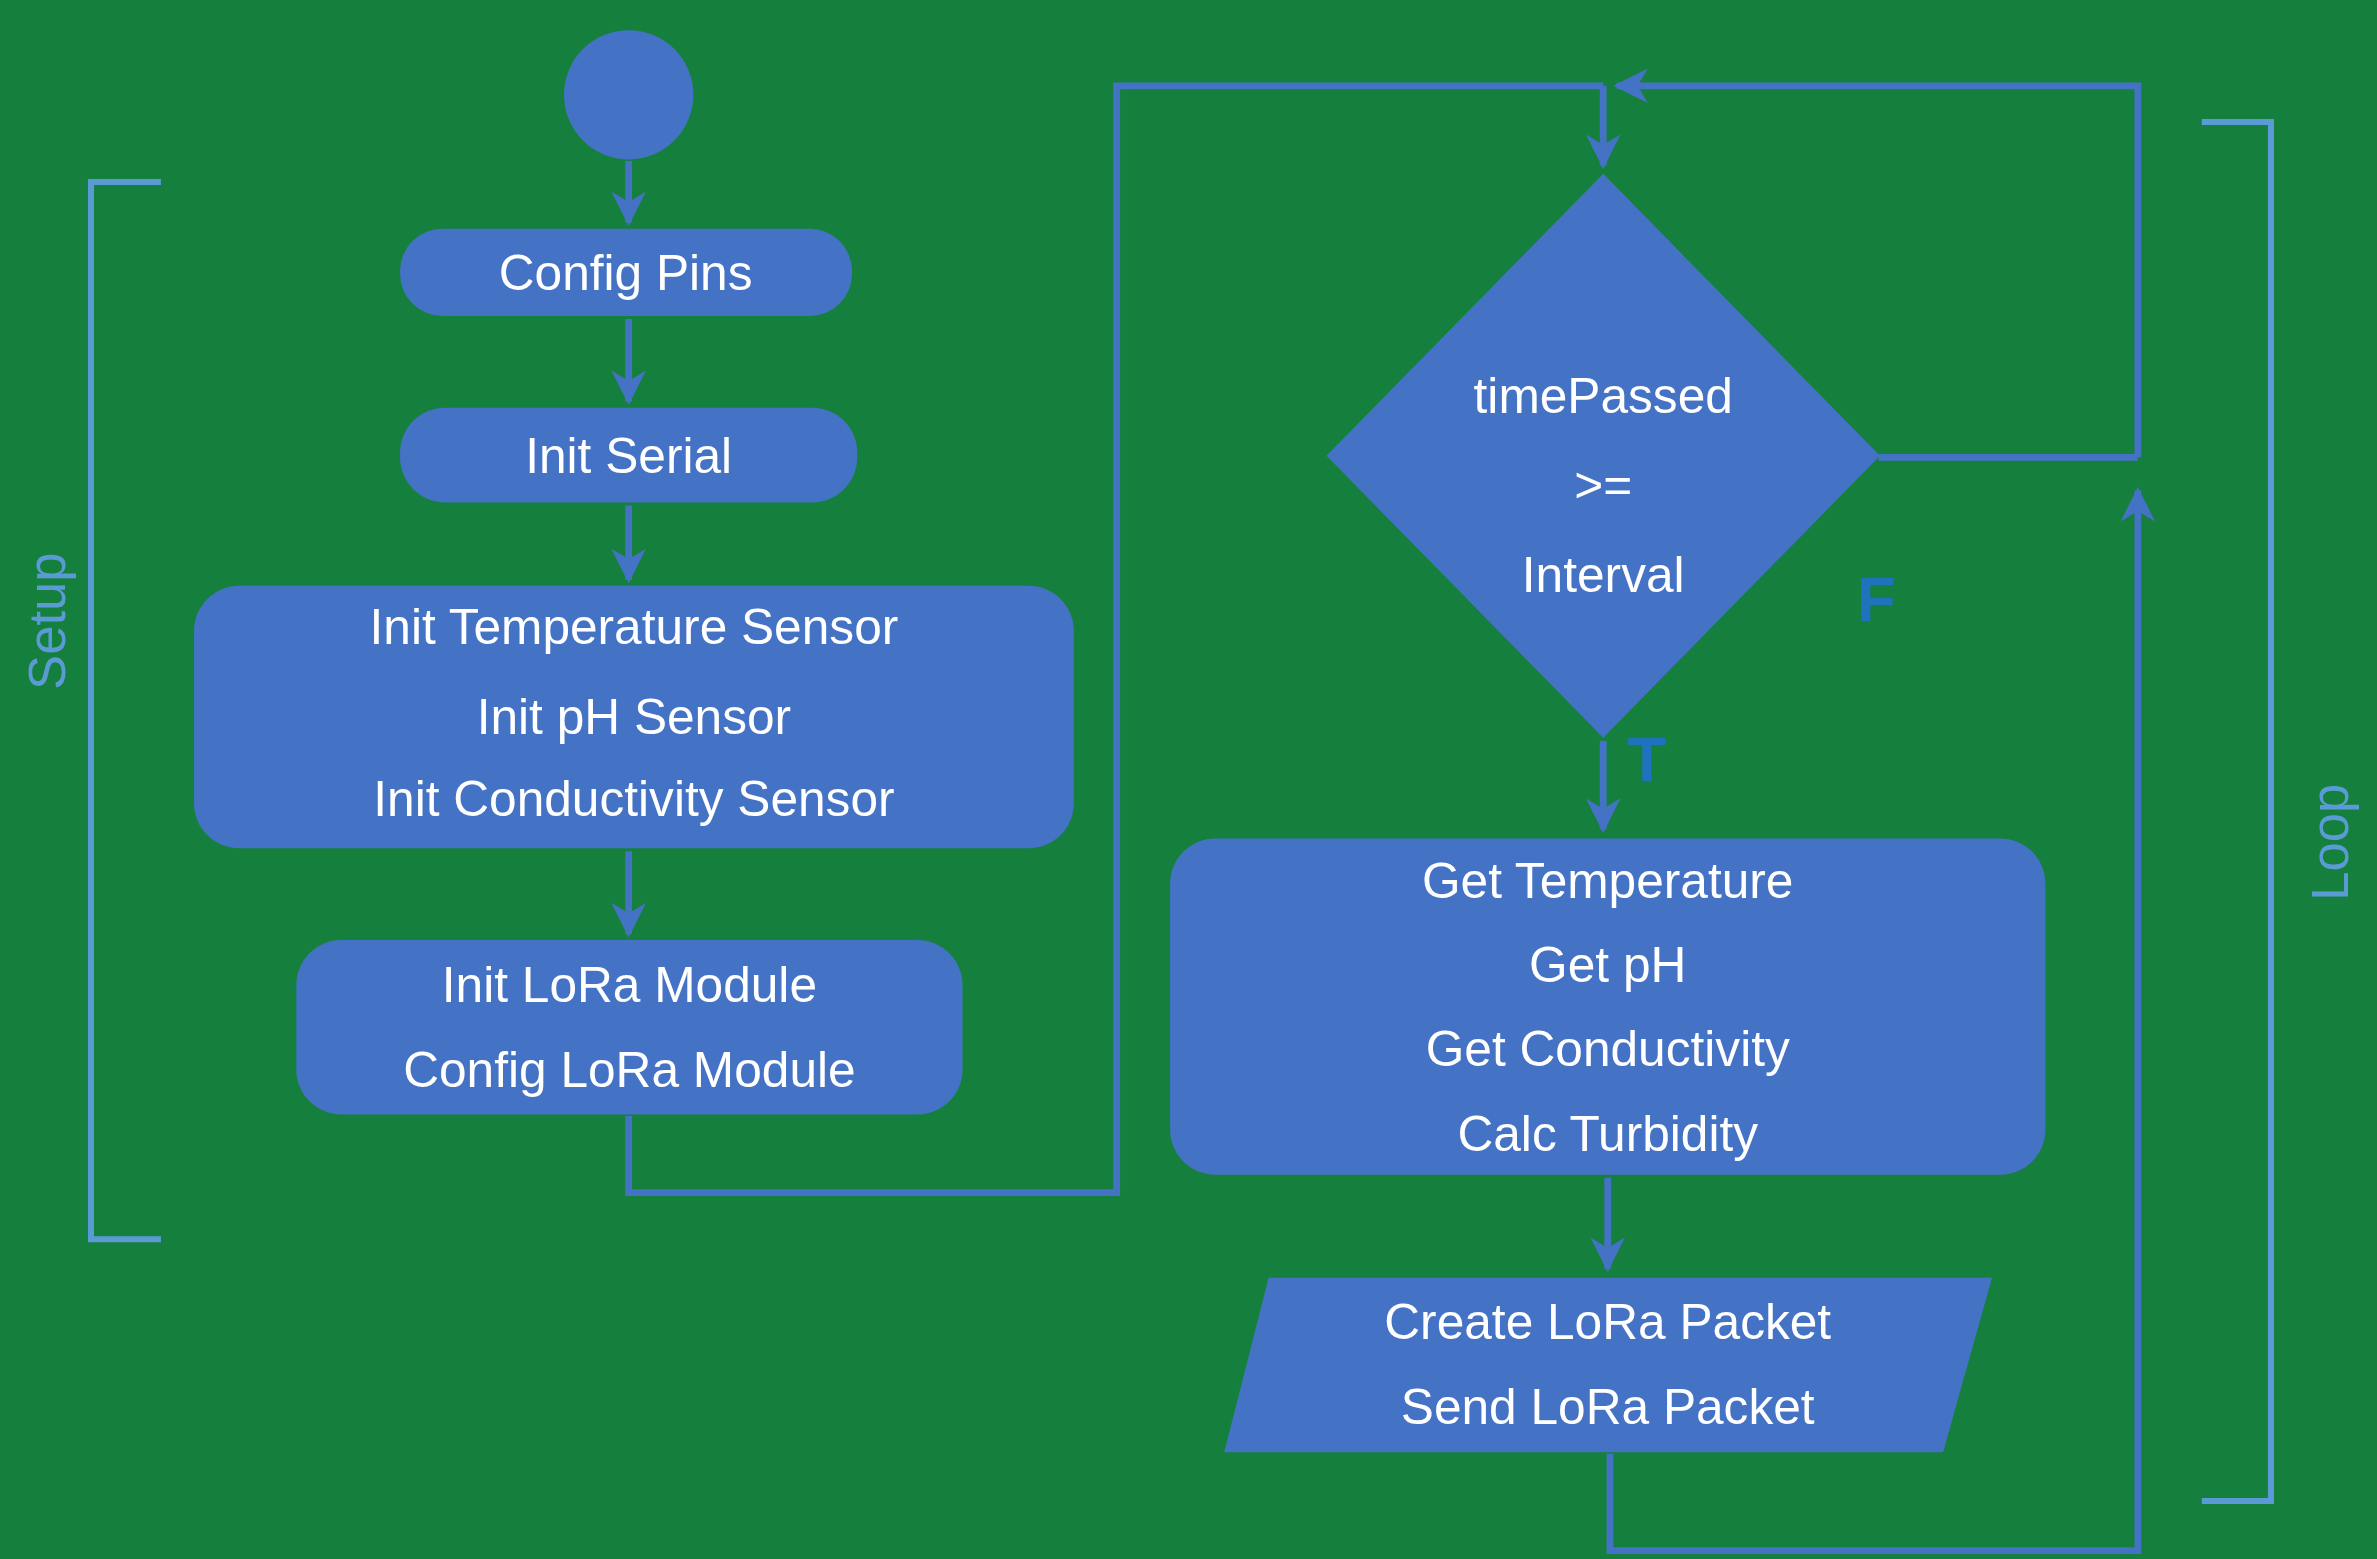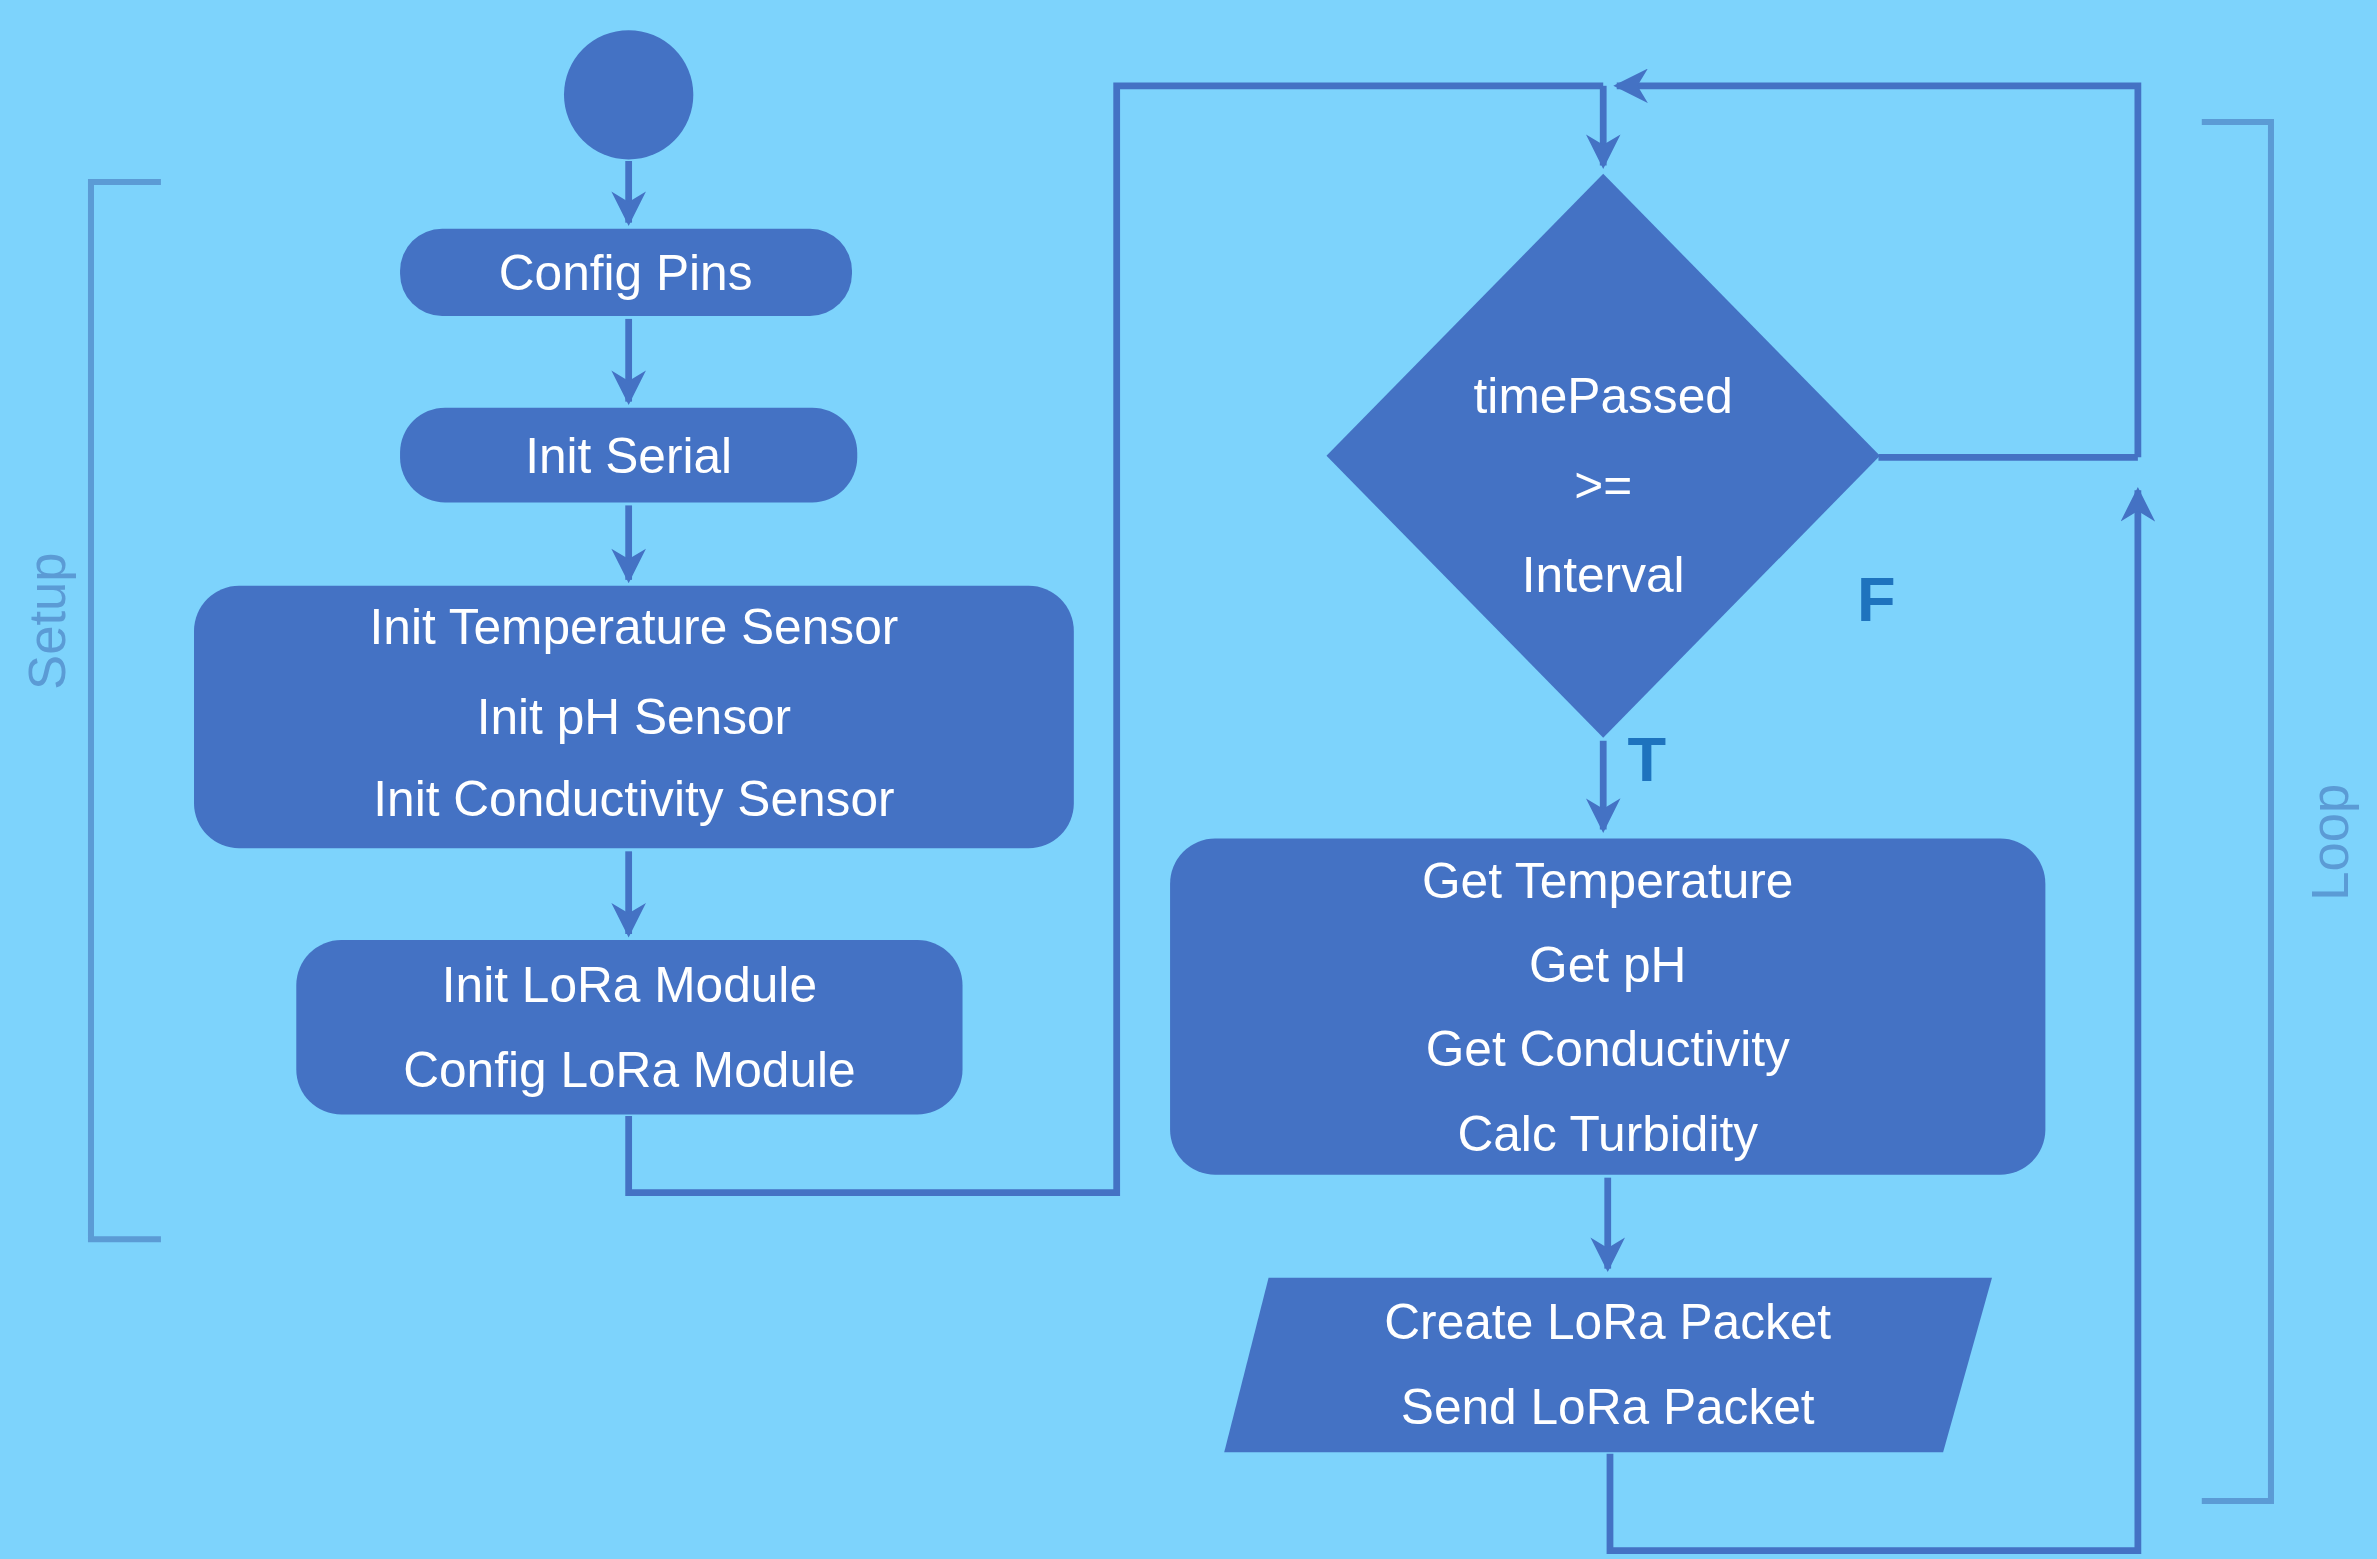--- a/index.html
+++ b/index.html
@@ -4,21 +4,21 @@
 <style>
   html, body {
     margin: 0;
     padding: 0;
     background: #ffffff;
   }
   .canvas {
     position: relative;
     width: 2377px;
     height: 1559px;
-    background: #7dd3fc;
+    background: #15803d;
     font-family: "Liberation Sans", sans-serif;
   }
   svg { display: block; }
   .shape-label {
     fill: #ffffff;
     font-family: "Liberation Sans", sans-serif;
     font-size: 66px;
     text-anchor: middle;
   }
   .branch-label {

